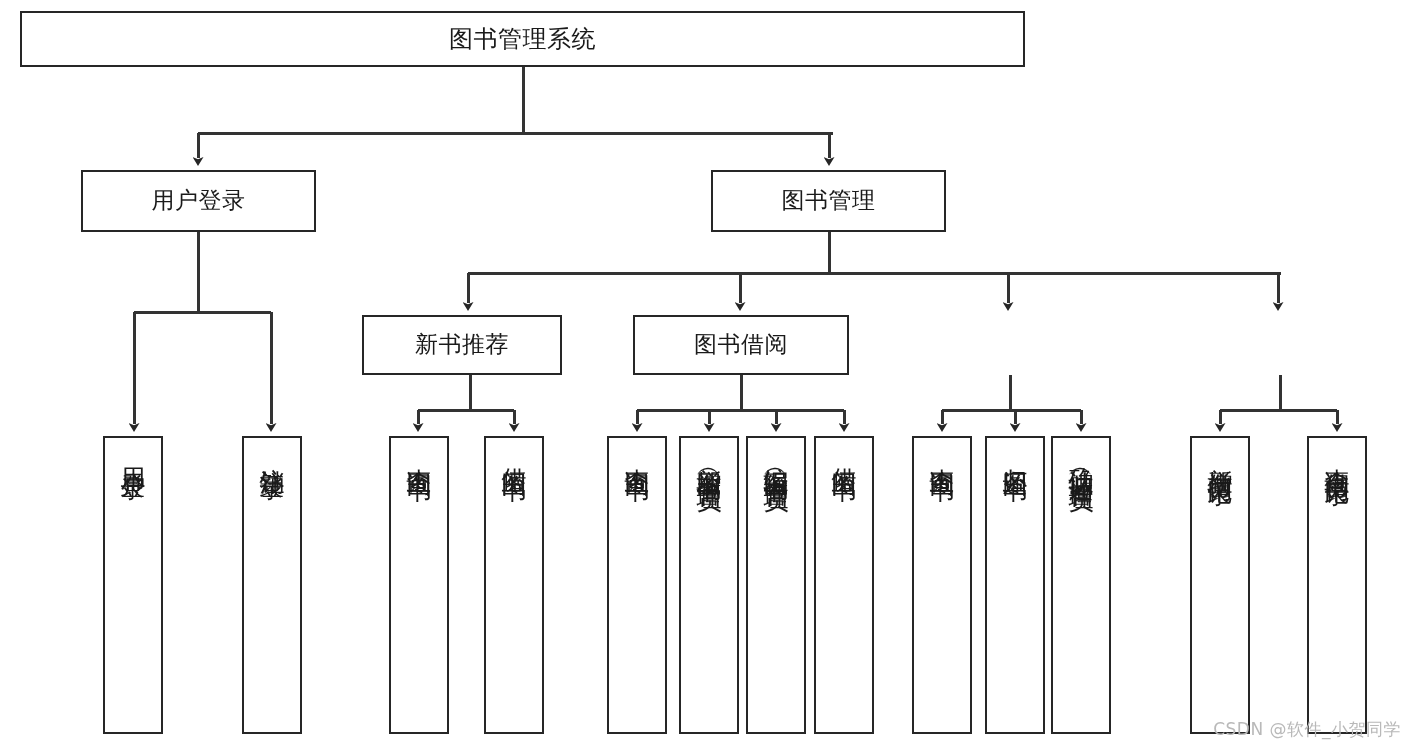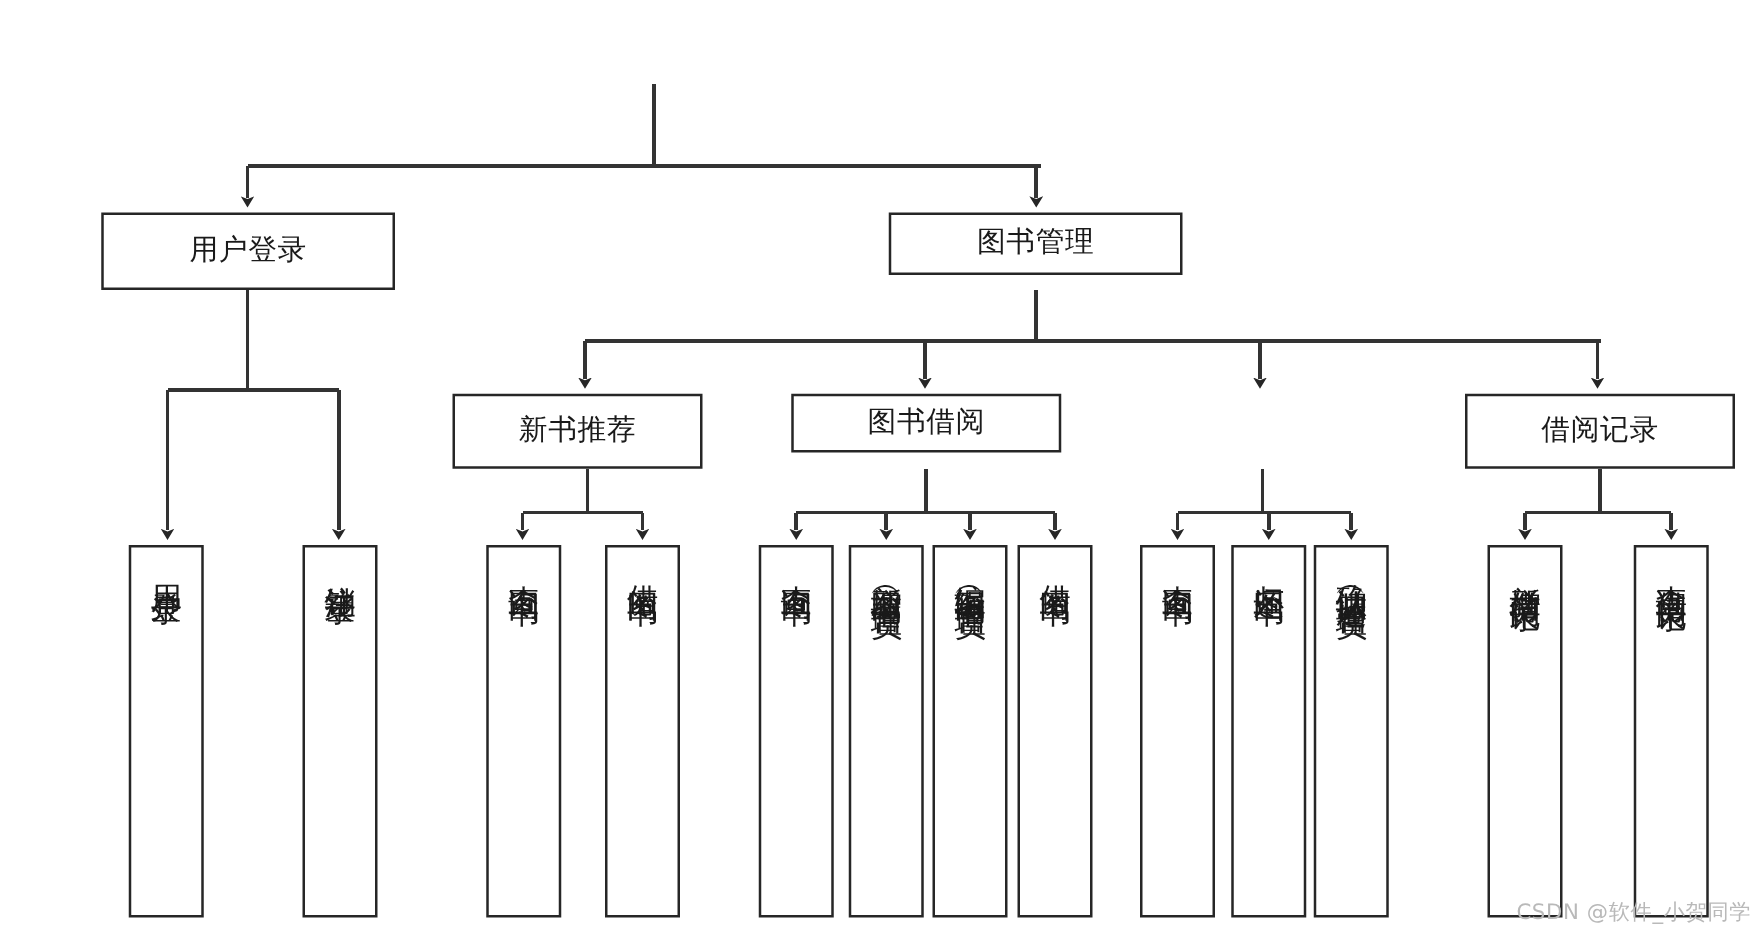--- a/index.html
+++ b/index.html
@@ -123,36 +123,36 @@
       <path d="M1015,410 L1015,424" marker-end="url(#arrowhead)"></path>
       <path d="M1081,410 L1081,424" marker-end="url(#arrowhead)"></path>
 
       <path d="M1280,375 L1280,410"></path>
       <path d="M1220,410 L1337,410"></path>
       <path d="M1220,410 L1220,424" marker-end="url(#arrowhead)"></path>
       <path d="M1337,410 L1337,424" marker-end="url(#arrowhead)"></path>
     </g>
   </svg>
 
+  <div class="node horiz root" id="node-root" style="left: 20px; top: 11px; width: 1005px; height: 56px;">
+    <span class="node-label">图书管理系统</span>
+  </div>
 
   <div class="node horiz" id="node-l1-0" style="left: 81px; top: 170px; width: 235px; height: 62px;">
     <span class="node-label">用户登录</span>
   </div>
-  <div class="node horiz" id="node-l1-1" style="left: 711px; top: 170px; width: 235px; height: 50px;">
+  <div class="node horiz" id="node-l1-1" style="left: 711px; top: 170px; width: 235px; height: 62px;">
     <span class="node-label">图书管理</span>
   </div>
 
   <div class="node horiz" id="node-l2-0" style="left: 362px; top: 315px; width: 200px; height: 60px;">
     <span class="node-label">新书推荐</span>
   </div>
-  <div class="node horiz" id="node-l2-1" style="left: 633px; top: 315px; width: 216px; height: 47px;">
+  <div class="node horiz" id="node-l2-1" style="left: 633px; top: 315px; width: 216px; height: 60px; font-family: Liberation Serif, serif;">
     <span class="node-label">图书借阅</span>
-  </div>
-  <div class="node horiz" id="node-l2-3" style="left: 1172px; top: 315px; width: 216px; height: 60px;">
-    <span class="node-label">借阅记录</span>
   </div>
 
   <div class="node vert" id="node-leaf-0" style="left: 103px; top: 436px; width: 60px; height: 298px;">
     <span class="node-label">用户登录</span>
   </div>
   <div class="node vert" id="node-leaf-1" style="left: 242px; top: 436px; width: 60px; height: 298px;">
     <span class="node-label">注销登录</span>
   </div>
   <div class="node vert" id="node-leaf-2" style="left: 389px; top: 436px; width: 60px; height: 298px;">
     <span class="node-label">查询图书</span>

